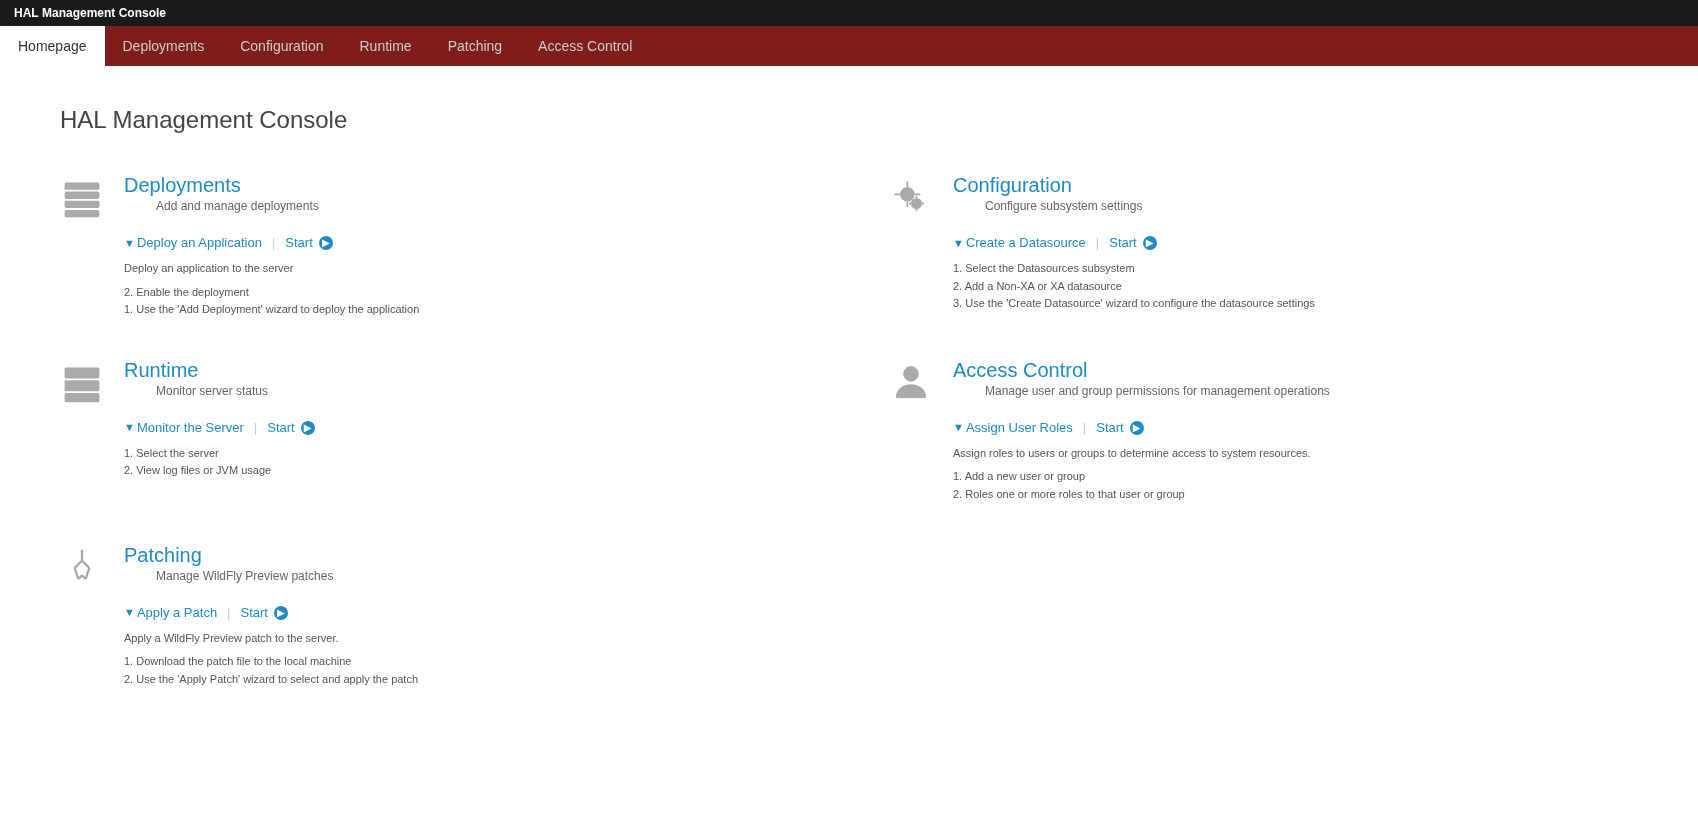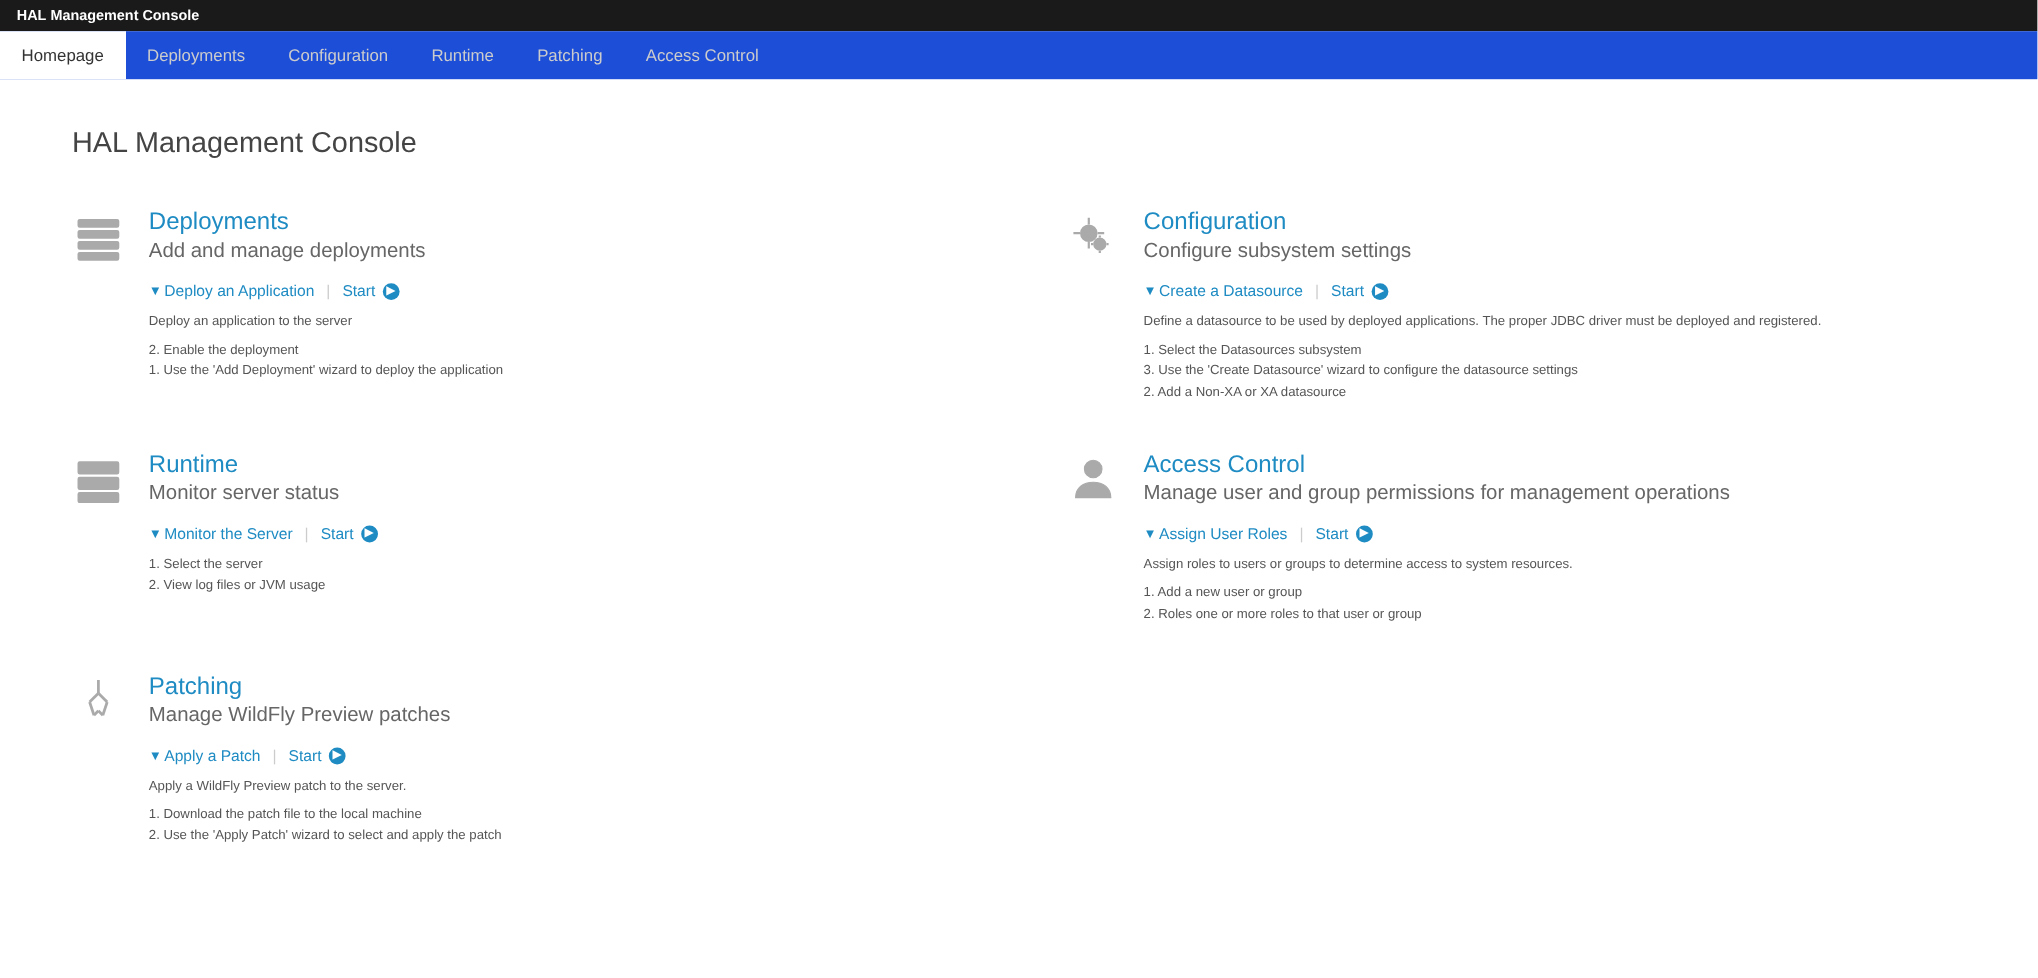--- a/index.html
+++ b/index.html
@@ -11,21 +11,21 @@
       color: #fff;
       padding: 6px 14px;
       font-size: 12px;
       font-weight: bold;
       display: flex;
       align-items: center;
     }
 
     
     nav {
-      background: #1d4ed8;
+      background: #7f1d1d;
       display: flex;
       align-items: stretch;
     }
     nav a {
       color: #ccc;
       text-decoration: none;
       padding: 12px 18px;
       font-size: 14px;
       display: block;
       cursor: pointer;
@@ -75,23 +75,24 @@
     }
 
     .card-title-area h2 {
       font-size: 20px;
       font-weight: 400;
       color: #1e8bc3;
       cursor: pointer;
     }
 
     .card-subtitle {
-      font-size: 17px;
+      font-size: 12px;
       color: #666;
       margin-top: 2px;
+      margin-left: 32px;
     }
 
     .card-actions {
       display: flex;
       align-items: center;
       margin-bottom: 10px;
       margin-left: 64px;
     }
 
     .card-actions a {
@@ -242,25 +243,24 @@
       <div class="card-actions">
         <span class="chevron-down">▼</span>
         <a>Create a Datasource</a>
         <span class="action-divider">|</span>
         <a class="start-link">
           <span>Start</span>
           <span class="circle-icon">▶</span>
         </a>
       </div>
       <div class="card-body">
-        <div class="description">Define a datasource to be used by deployed applications. The proper JDBC driver must be deployed and registered.</div>
         <ol>
           <li data-num="1">Select the Datasources subsystem</li>
+          <li data-num="2">Add a Non-XA or XA datasource</li>
           <li data-num="3">Use the 'Create Datasource' wizard to configure the datasource settings</li>
-          <li data-num="2">Add a Non-XA or XA datasource</li>
         </ol>
       </div>
     </div>
 
     <div class="card">
       <div class="card-header">
         <div class="card-icon">
           <svg viewBox="0 0 48 48" width="44" height="44" fill="none" stroke="#aaa" stroke-width="2">
             <rect x="6" y="8" width="36" height="10" rx="1"></rect>
             <rect x="6" y="22" width="36" height="10" rx="1"></rect>

